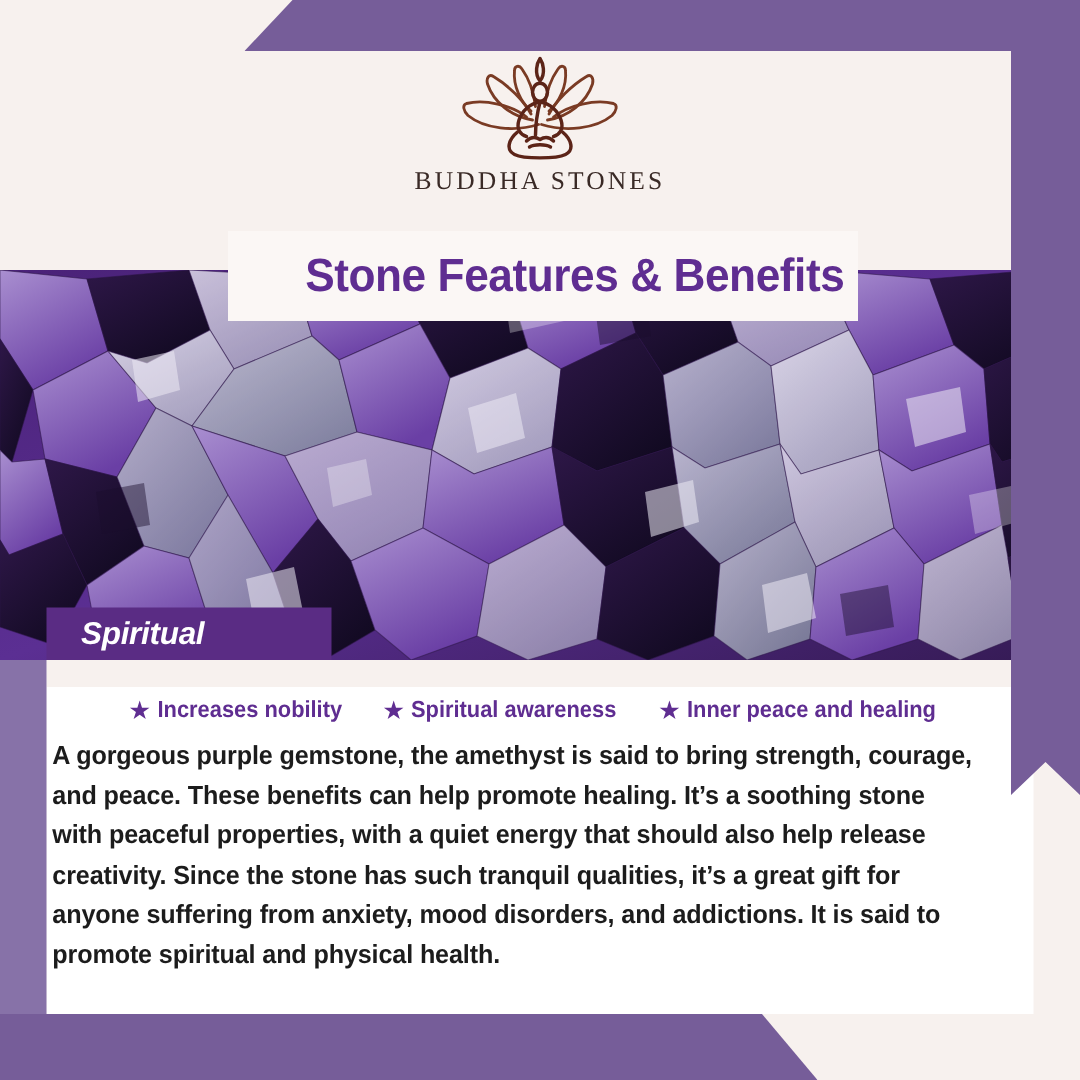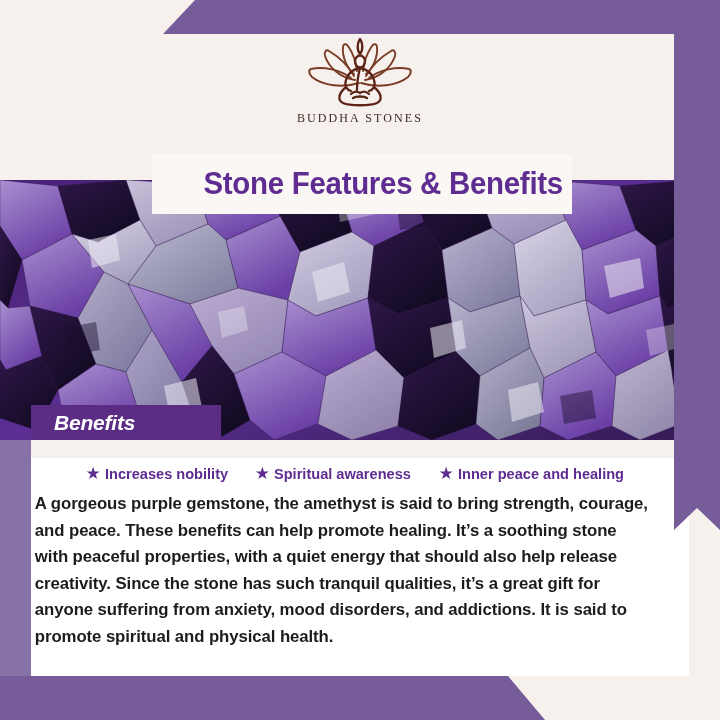--- a/index.html
+++ b/index.html
@@ -63,21 +63,21 @@
   .logo-wrap {
     position: absolute;
     top: 2px; left: 0; right: 0;
     display: flex;
     flex-direction: column;
     align-items: center;
   }
   .logo-mark { width: 150px; height: 74px; display: block; }
   .logo-word {
     font-family: "Liberation Serif", serif;
-    font-size: 12px;
+    font-size: 17px;
     letter-spacing: 2.1px;
     color: #3a2a26;
     margin-top: 1px;
   }
 
   .title-plate {
     position: absolute;
     left: 152px; top: 120px;
     width: 420px; height: 60px;
     background: #fbf7f5;
@@ -326,21 +326,21 @@
       </g>
       <g fill="#1a0d2c" opacity="0.45">
         <polygon points="396,20 430,14 434,44 400,50"></polygon>
         <polygon points="64,148 96,142 100,170 68,176"></polygon>
         <polygon points="560,216 592,210 596,238 564,244"></polygon>
       </g>
     </svg>
   </div>
 
   <div class="stone-label">
-    <span>Benefits</span>
+    <span>Spiritual</span>
   </div>
 
   <div class="content">
     <div class="content-topstrip"></div>
 
     <div class="benefits">
       <div class="benefit">
         <span class="star">★</span>
         <span class="benefit-label">Increases nobility</span>
       </div>

